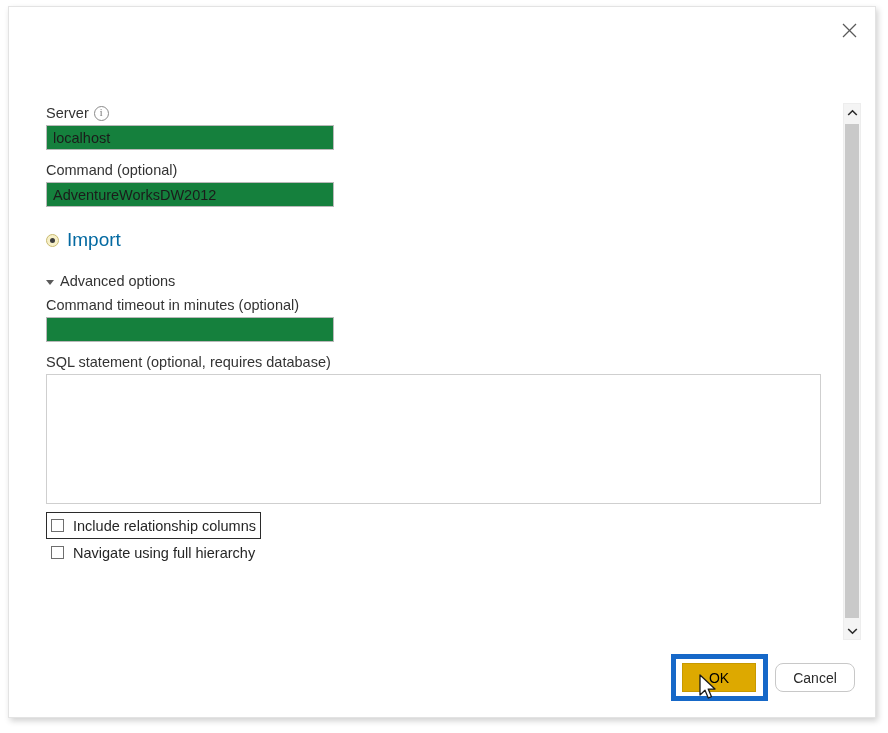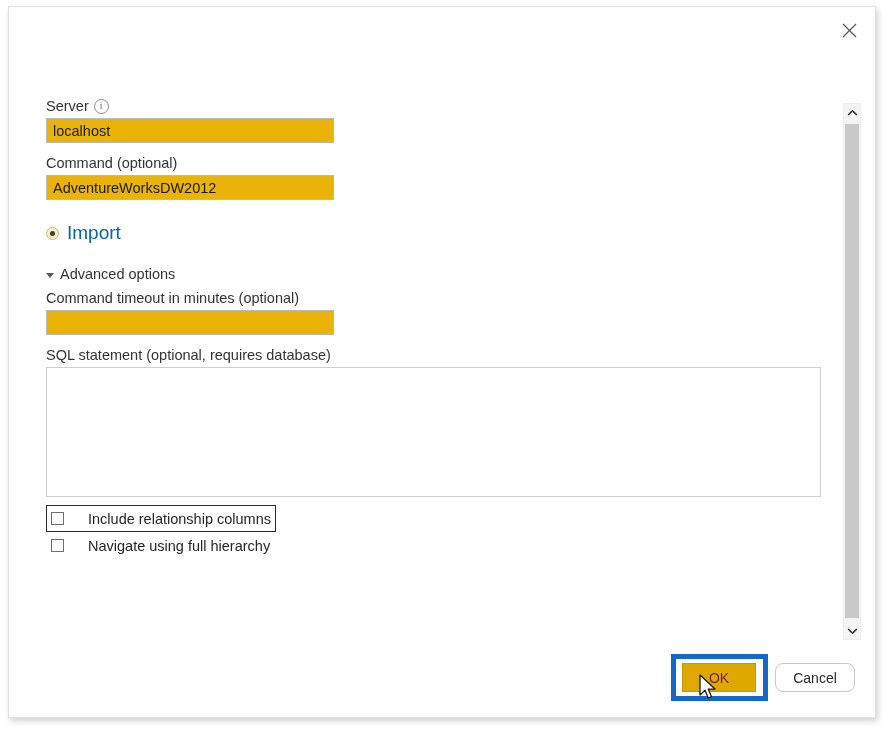--- a/index.html
+++ b/index.html
@@ -58,21 +58,21 @@
     left: 1px;
     top: 78px;
     width: 845px;
     height: 560px;
     overflow: hidden;
   }
 
   .form {
     position: absolute;
     left: 36px;
-    top: 13px;
+    top: 20px;
     width: 790px;
   }
 
   .field-label {
     font-size: 14.5px;
     color: #333333;
     margin-bottom: 4px;
     display: flex;
     align-items: center;
     gap: 5px;
@@ -96,21 +96,21 @@
     font-family: "Liberation Serif", serif;
     color: #6e6e6e;
     line-height: 15px;
   }
 
   .text-input {
     width: 288px;
     height: 25px;
     border: 1px solid #b9b9b9;
     box-sizing: border-box;
-    background: #eab308;
+    background: #15803d;
     font-family: "Liberation Sans", sans-serif;
     font-size: 14.5px;
     color: #1b1b1b;
     padding: 0 6px;
     outline: none;
     display: block;
   }
 
   .gap-lg { height: 21px; }
   .gap-md { height: 12px; }
@@ -183,21 +183,21 @@
     font-size: 14px;
     color: #1b1b1b;
     padding: 4px 6px;
     display: block;
   }
 
   
   .check-row {
     display: flex;
     align-items: center;
-    gap: 24px;
+    gap: 9px;
     height: 27px;
     cursor: pointer;
     padding: 4px 4px;
     width: fit-content;
     box-sizing: border-box;
     border: 1px solid transparent;
   }
   .check-row.focused {
     border: 1px solid #2b2b2b;
   }
@@ -264,21 +264,21 @@
     justify-content: center;
     padding: 0;
   }
   .btn-ok {
     left: 673px;
     top: 656px;
     width: 74px;
     background: #ddа800;
     background: #dda900;
     border: 1px solid #c79900;
-    color: #7f1d1d;
+    color: #000000;
     font-weight: normal;
   }
   .btn-cancel {
     left: 766px;
     top: 656px;
     width: 80px;
     border-radius: 8px;
   }
 
   

